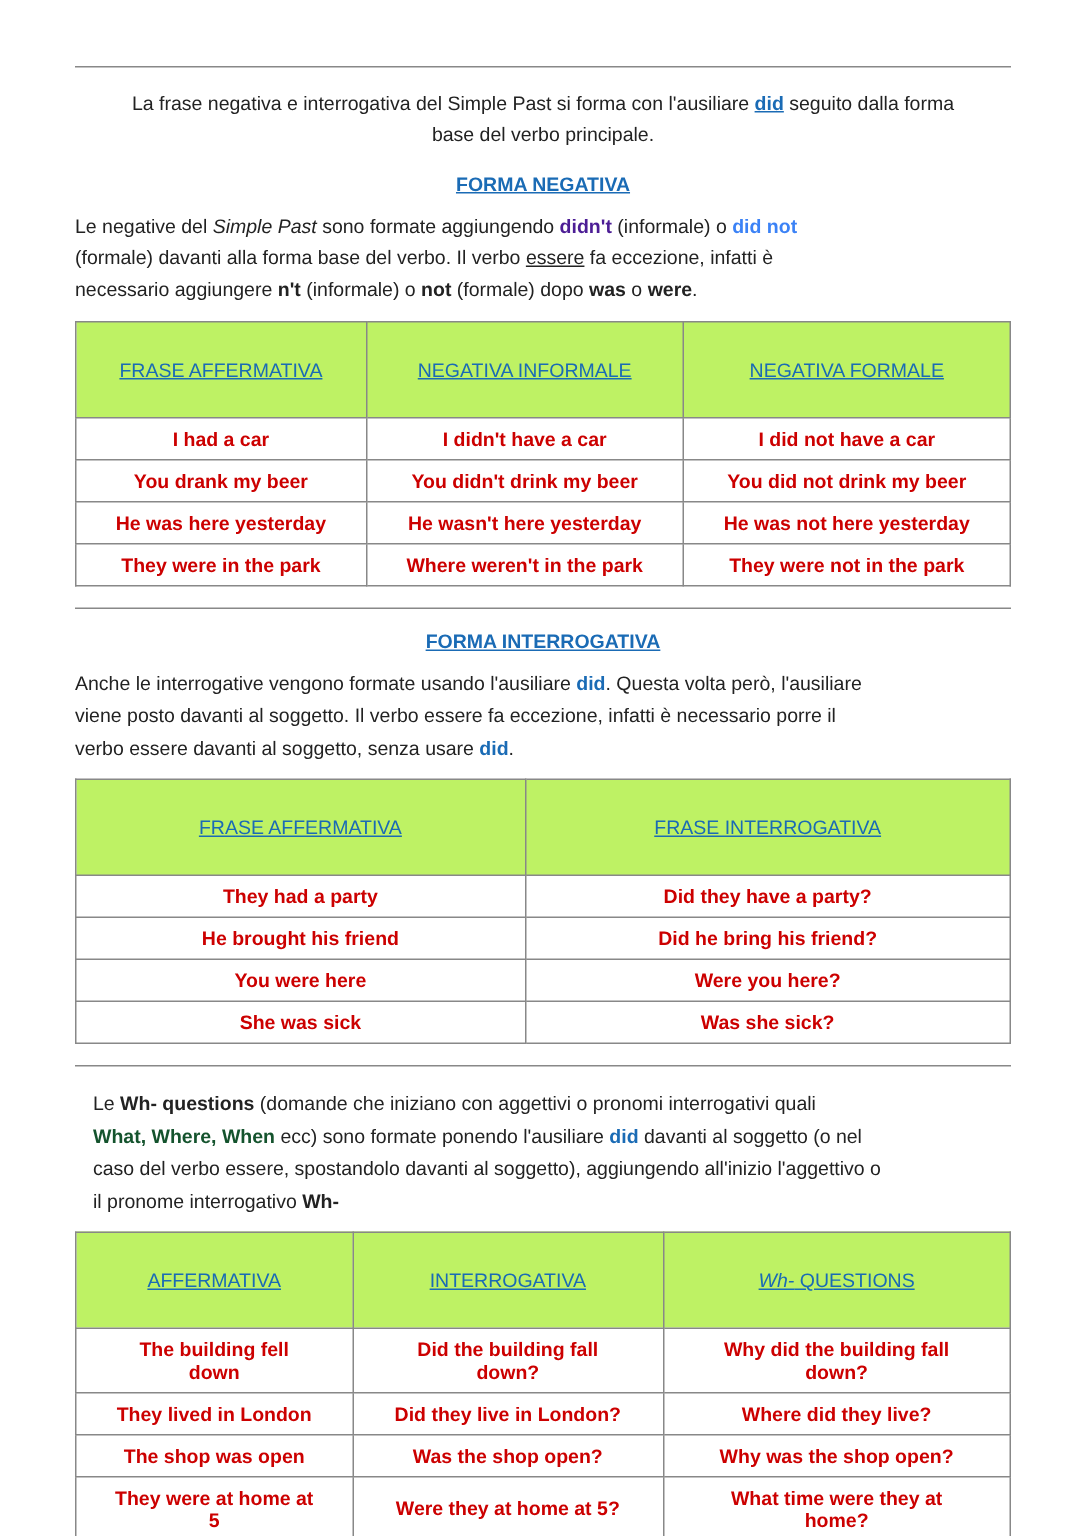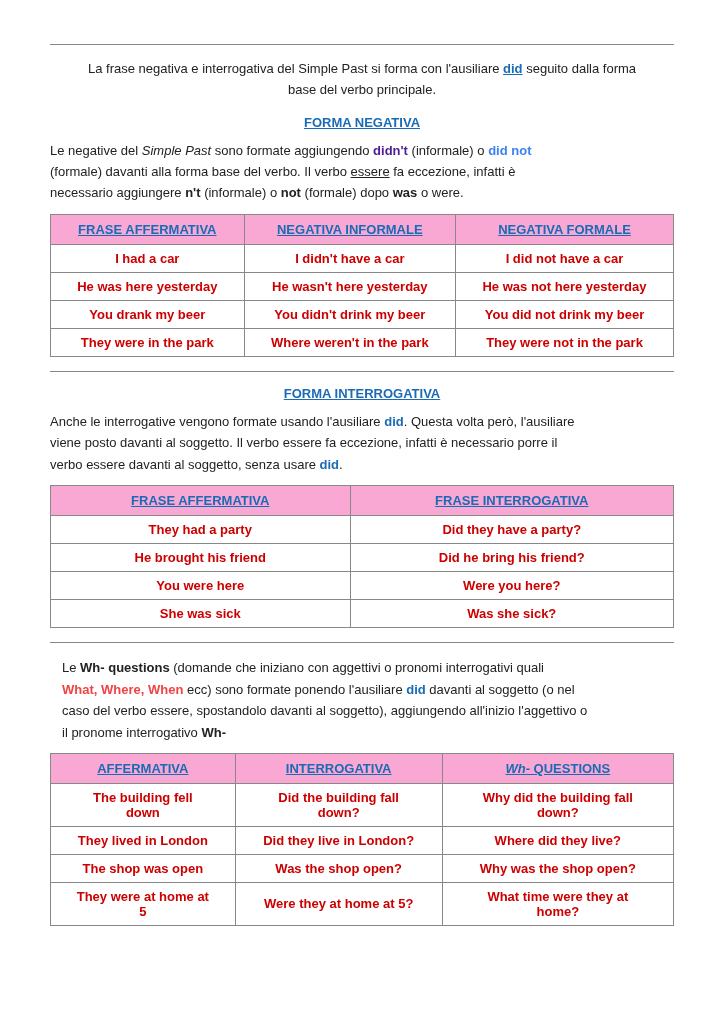--- a/index.html
+++ b/index.html
@@ -61,31 +61,31 @@
       margin: 0 0 10px 0;
       line-height: 1.65;
     }
     .neg-text .didnt { color: #4c1d95; font-weight: bold; }
     .neg-text .did-not { color: #3b82f6; font-weight: bold; }
     .neg-text .simple-past { font-style: italic; color: #222; }
     .neg-text .essere { text-decoration: underline; }
     .neg-text .nt { font-weight: bold; }
     .neg-text .not { font-weight: bold; }
     .neg-text .was { font-weight: bold; }
-    .neg-text .were { font-weight: normal; margin-top: 28px; }
+    .neg-text .were { font-weight: bold; margin-top: 28px; }
     table {
       width: 100%;
       border-collapse: collapse;
       margin-bottom: 10px;
     }
     table th {
-      background: #f9a8d4;
+      background: #bef264;
       border: 1.5px solid #888;
-      padding: 7px 10px;
-      font-weight: bold;
+      padding: 24px 10px;
+      font-weight: normal;
       font-size: 13px;
       color: #1a6bb5;
       text-align: center;
       text-decoration: underline;
     }
     table td {
       border: 1.5px solid #888;
       padding: 6px 24px;
       text-align: center;
       color: #c00;
@@ -100,21 +100,21 @@
     }
     .interrog-text .did-bold { color: #1a6bb5; font-weight: bold; }
     .did-bold2 { color: #1a6bb5; font-weight: bold; }
     .wh-section-text {
       font-size: 13px;
       color: #222;
       margin: 0 0 10px 12px;
       line-height: 1.65;
     }
     .wh-section-text .wh-questions { color: #222; font-weight: bold; }
-    .wh-section-text .what-where-when { color: #ef4444; font-weight: bold; }
+    .wh-section-text .what-where-when { color: #14532d; font-weight: bold; }
     .wh-section-text .did-wh { color: #1a6bb5; font-weight: bold; }
     .wh-section-text .wh-end { font-weight: bold; }
     .wh-italic { font-style: italic; }
     .table-container {
       margin: 0 0 10px 0;
     }
   </style>
 </head>
 <body>
 
@@ -150,28 +150,28 @@
         <th>NEGATIVA FORMALE</th>
       </tr>
     </thead>
     <tbody id="negativa-tbody">
         <tr>
           <td>I had a car</td>
           <td>I didn't have a car</td>
           <td>I did not have a car</td>
         </tr>
         <tr>
+          <td>You drank my beer</td>
+          <td>You didn't drink my beer</td>
+          <td>You did not drink my beer</td>
+        </tr>
+        <tr>
           <td>He was here yesterday</td>
           <td>He wasn't here yesterday</td>
           <td>He was not here yesterday</td>
-        </tr>
-        <tr>
-          <td>You drank my beer</td>
-          <td>You didn't drink my beer</td>
-          <td>You did not drink my beer</td>
         </tr>
         <tr>
           <td>They were in the park</td>
           <td>Where weren't in the park</td>
           <td>They were not in the park</td>
         </tr>
       </tbody>
   </table>
 </div>
 

